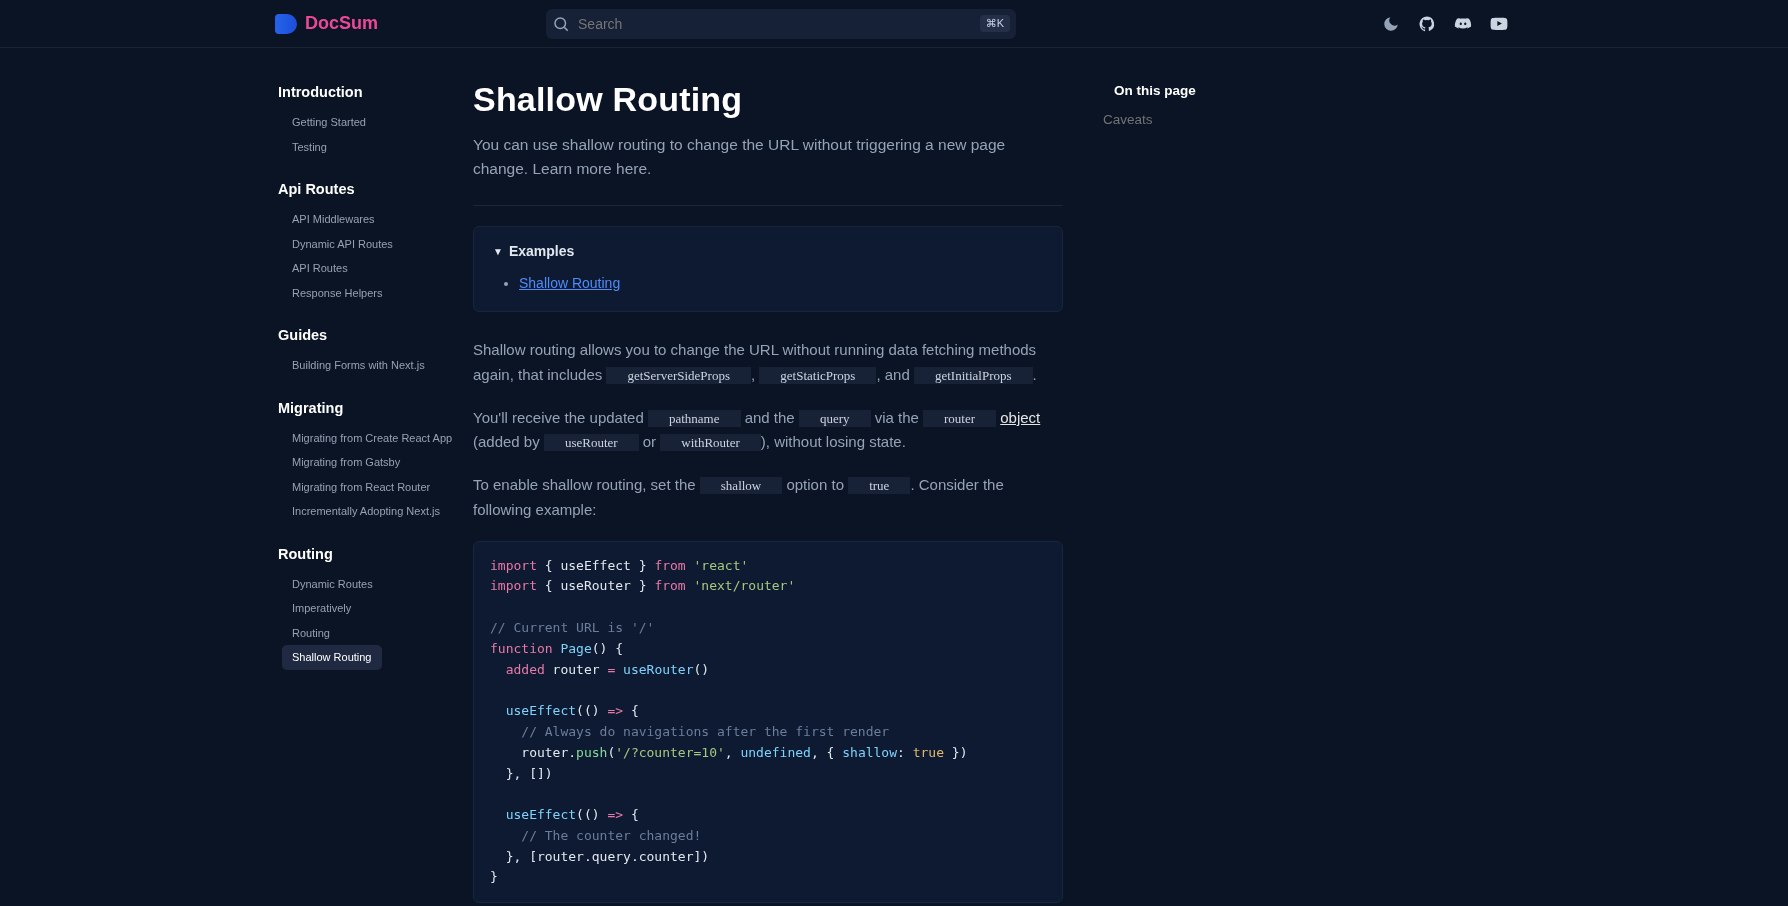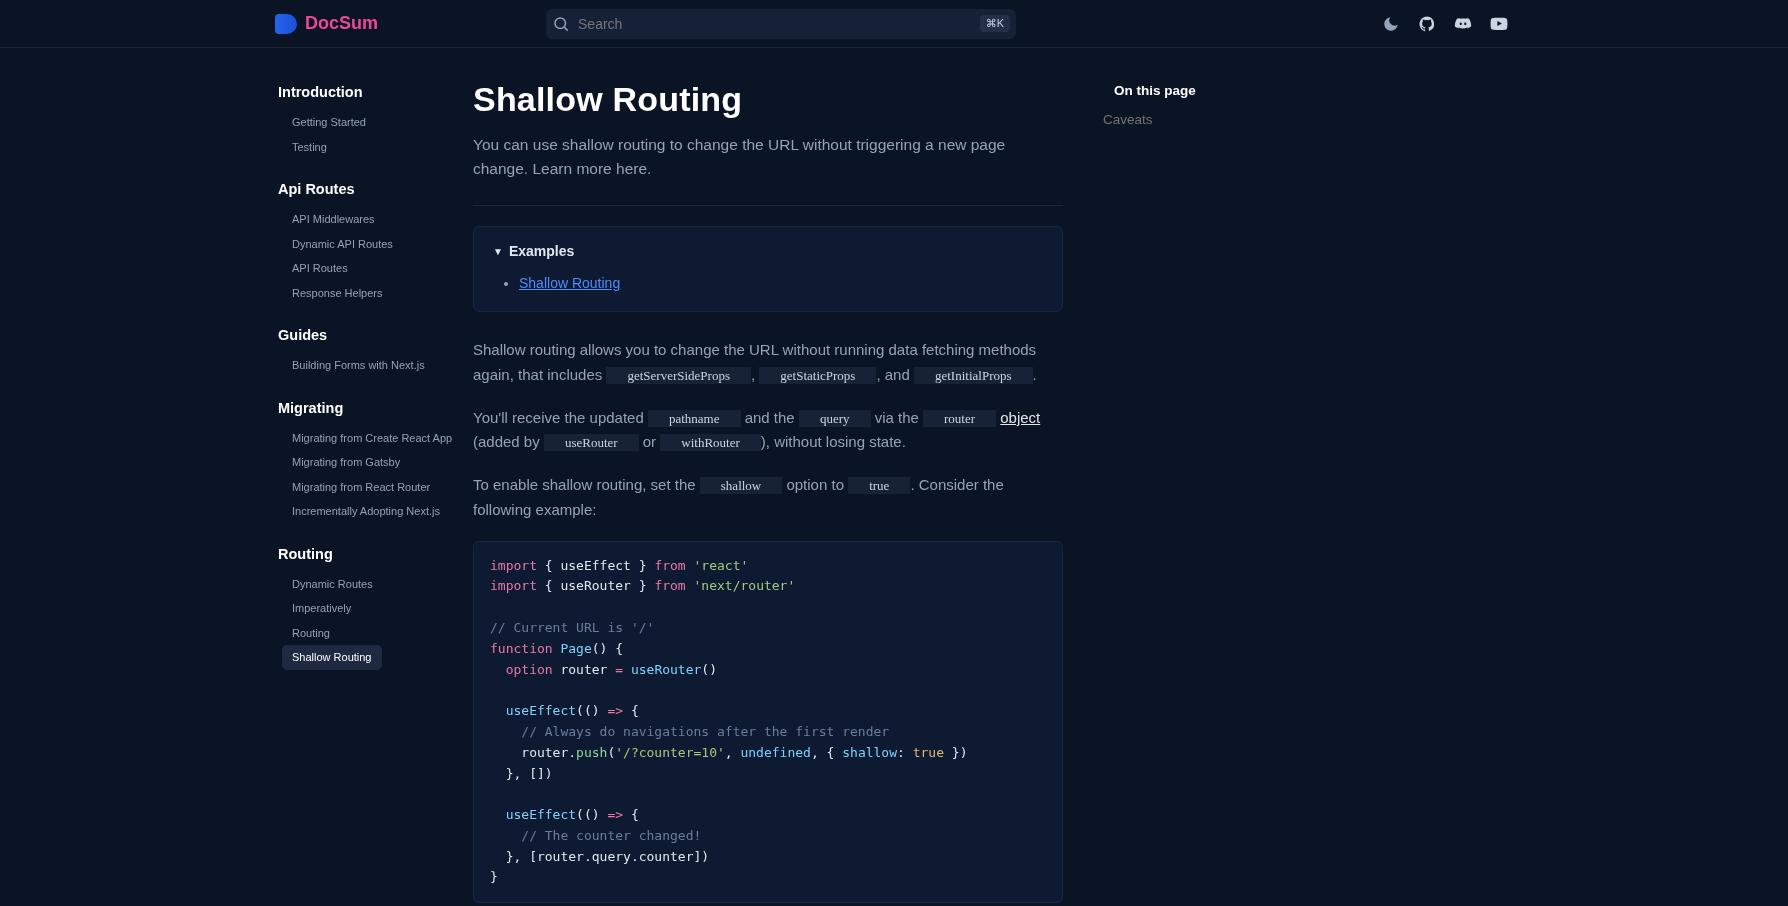--- a/index.html
+++ b/index.html
@@ -105,21 +105,21 @@
 
     <p class="body">
       <span>To enable shallow routing, set the </span><code class="il">shallow</code><span> option to </span><code class="il">true</code><span>. Consider the following example:</span>
     </p>
 
     <pre class="codeblock"><span class="kw">import</span><span class="id"> { useEffect } </span><span class="kw">from</span><span class="str"> 'react'</span>
 <span class="kw">import</span><span class="id"> { useRouter } </span><span class="kw">from</span><span class="str"> 'next/router'</span>
 
 <span class="cm">// Current URL is '/'</span>
 <span class="kw">function</span><span class="fn"> Page</span><span class="pu">() {</span>
-<span class="kw">  option</span><span class="id"> router </span><span class="kw">=</span><span class="fn"> useRouter</span><span class="pu">()</span>
+<span class="kw">  added</span><span class="id"> router </span><span class="kw">=</span><span class="fn"> useRouter</span><span class="pu">()</span>
 
 <span class="fn">  useEffect</span><span class="pu">(() </span><span class="kw">=&gt;</span><span class="pu"> {</span>
 <span class="cm">    // Always do navigations after the first render</span>
 <span class="id">    router.</span><span class="call">push</span><span class="pu">(</span><span class="str">'/?counter=10'</span><span class="pu">, </span><span class="fn">undefined</span><span class="pu">, { </span><span class="fn">shallow</span><span class="pu">: </span><span class="bool">true</span><span class="pu"> })</span>
 <span class="pu">  }, [])</span>
 
 <span class="fn">  useEffect</span><span class="pu">(() </span><span class="kw">=&gt;</span><span class="pu"> {</span>
 <span class="cm">    // The counter changed!</span>
 <span class="pu">  }, [router.query.counter])</span>
 <span class="pu">}</span></pre>

